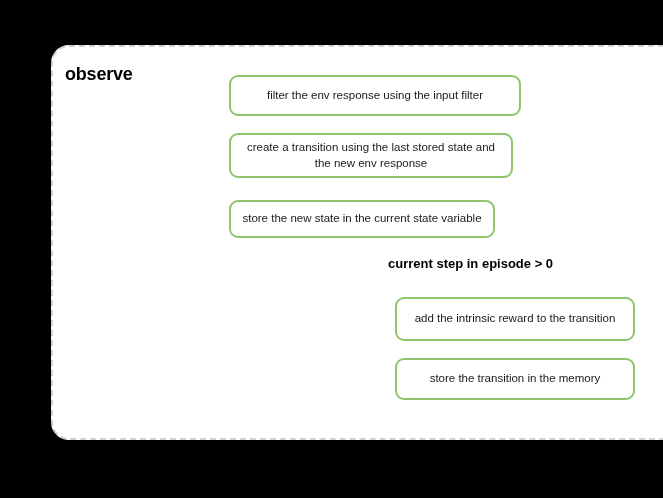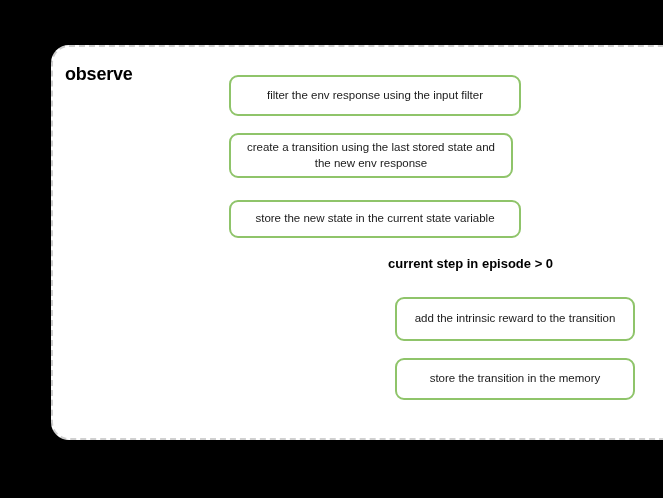--- a/index.html
+++ b/index.html
@@ -98,21 +98,21 @@
   </svg>
 
   <div class="group-container"></div>
 
   <div class="group-title">observe</div>
 
   <div class="node" style="left:186px; top:75px; width:292px; height:41px;">filter the env response using the input filter</div>
 
   <div class="node" style="left:186px; top:133px; width:284px; height:45px;">create a transition using the last stored state and the new env response</div>
 
-  <div class="node" style="left:186px; top:200px; width:292px; height:38px;">store the new state in the current state variable</div>
+  <div class="node" style="left:186px; top:200px; width:266px; height:38px;">store the new state in the current state variable</div>
 
   <div class="edge-label" style="left:345px; top:256px;">current step in episode &gt; 0</div>
 
   <div class="node" style="left:352px; top:297px; width:240px; height:44px;">add the intrinsic reward to the transition</div>
 
   <div class="node" style="left:352px; top:358px; width:240px; height:42px;">store the transition in the memory</div>
 
 </div>
 
 </body></html>

